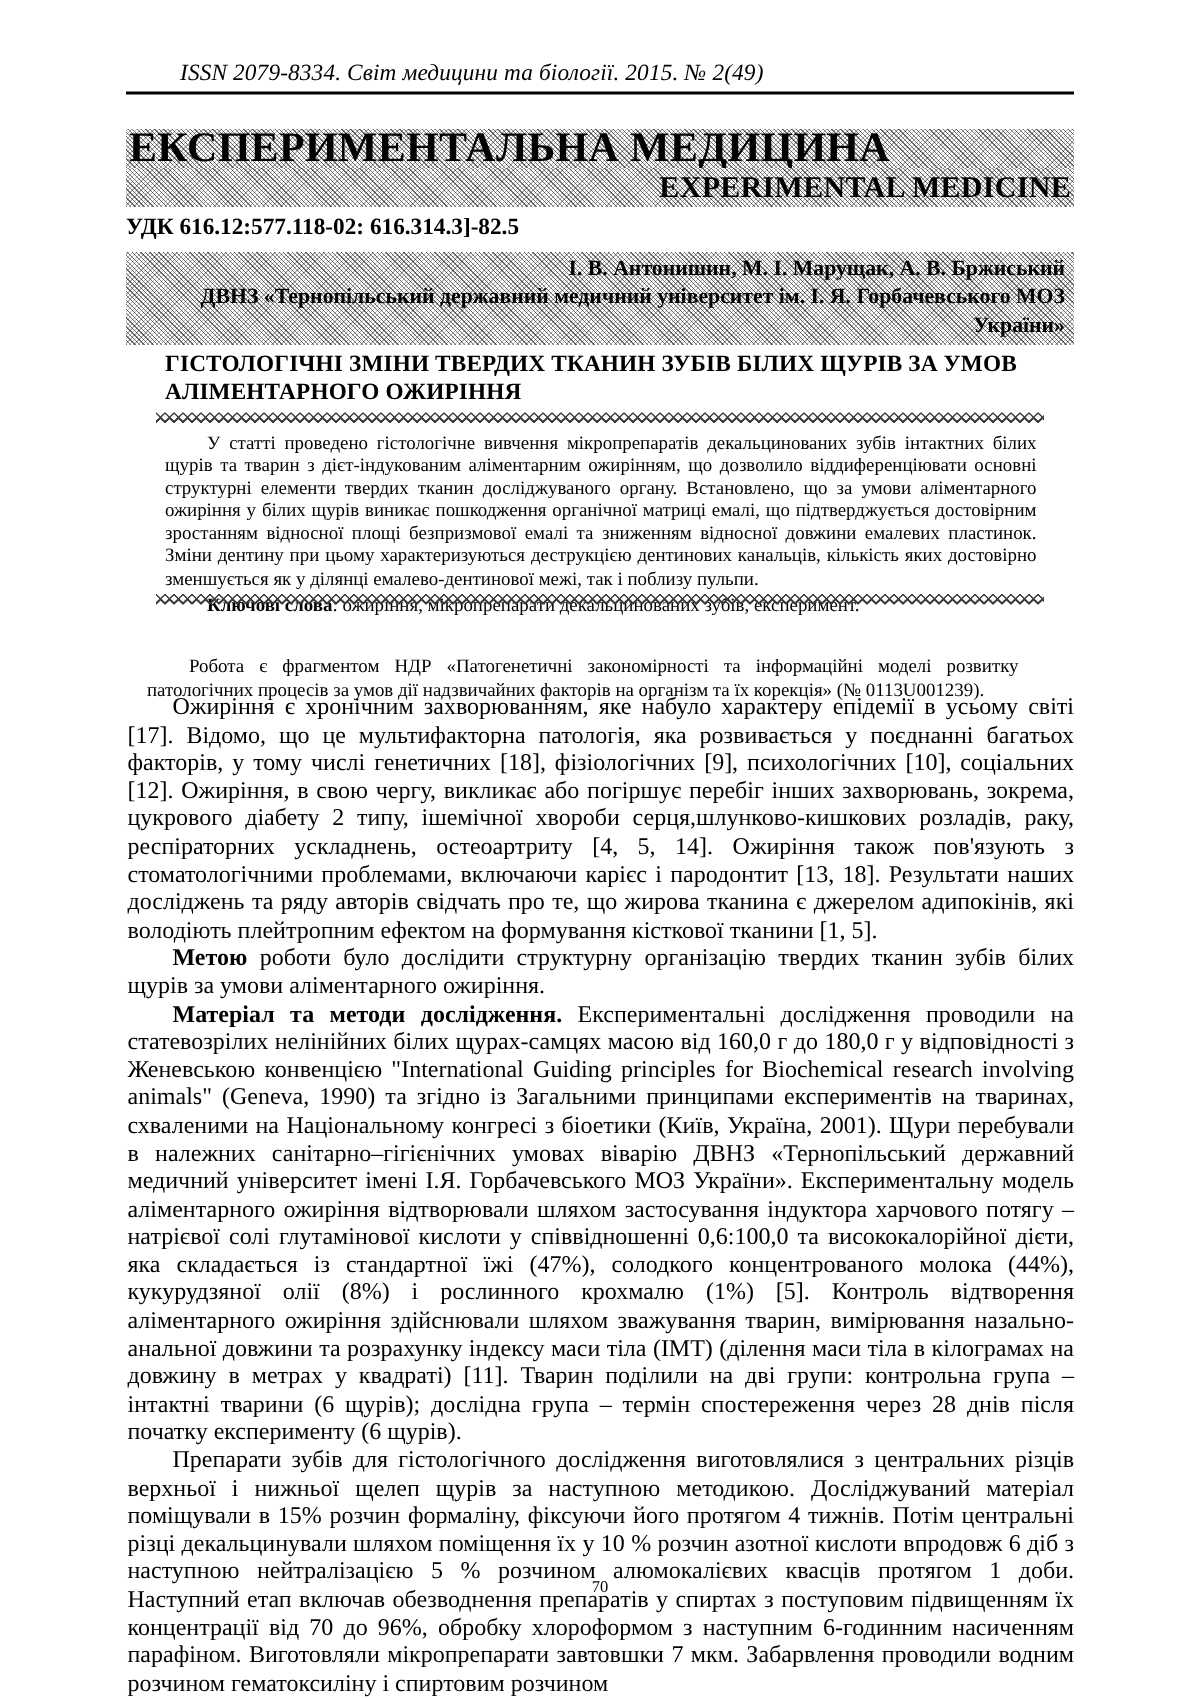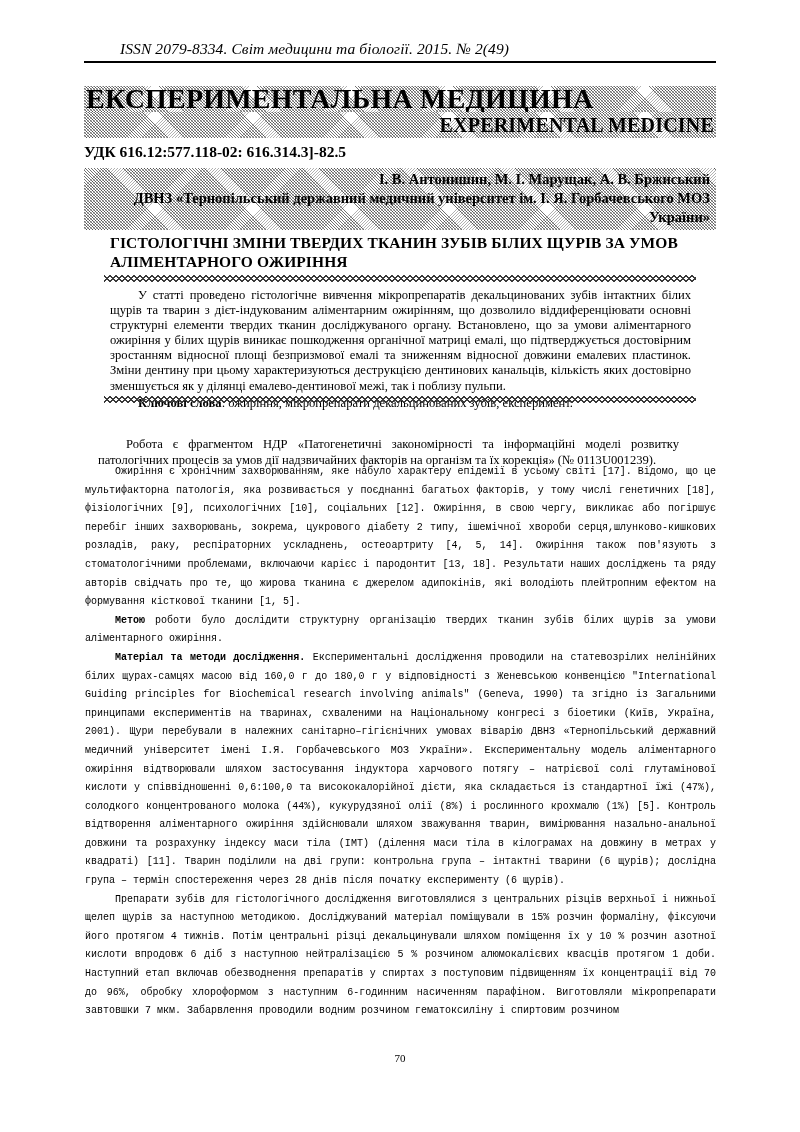--- a/index.html
+++ b/index.html
@@ -171,24 +171,23 @@
     text-indent: 28px;
     margin-top: 19px;
   }
 
   
   .body-text {
     position: absolute;
     left: 85px;
     top: 463px;
     width: 631px;
-    font-size: 10px;
+    font-size: 16px;
     line-height: 18.6px;
     text-align: justify;
-    font-family: Liberation Mono, monospace;
   }
   .body-text p {
     margin: 0;
     text-indent: 30px;
   }
   .body-text b { font-weight: bold; }
 
   .folio {
     position: absolute;
     left: 0;

